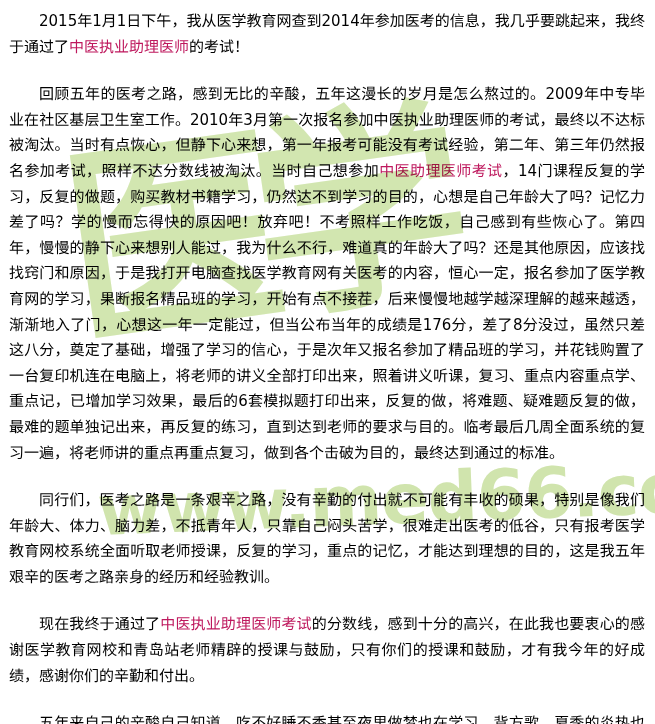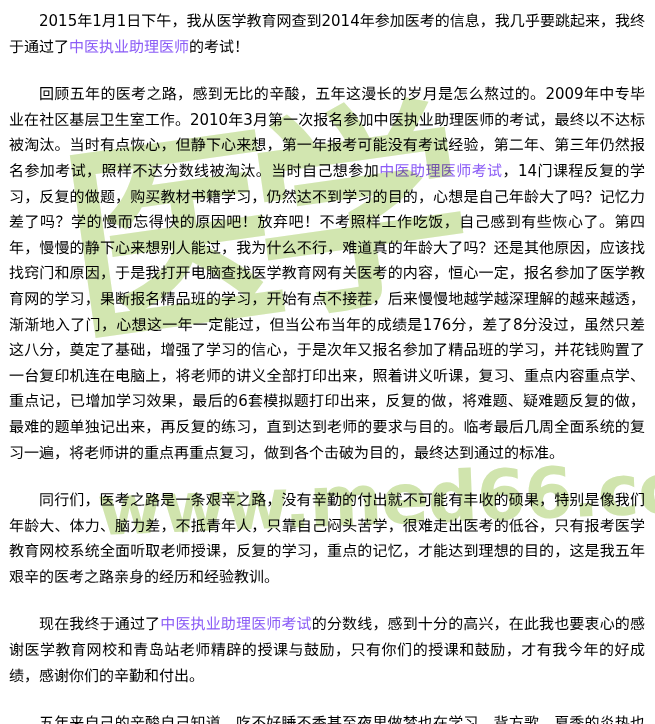--- a/index.html
+++ b/index.html
@@ -70,21 +70,21 @@
     font-size: 15px;
     line-height: 25.6px;
     text-indent: 2em;
     text-align: justify;
     text-justify: inter-ideograph;
     letter-spacing: 0px;
     word-break: break-all;
   }
   .para + .para { margin-top: 22px; }
   a.link {
-    color: #8b5cf6;
+    color: #be185d;
     text-decoration: none;
   }
 </style>
 </head>
 <body>
 
 <div id="watermark-layer">
   <div class="wm" id="wm-glyph">医学</div>
   <div class="wm" id="wm-url">www.med66.com</div>
 </div>

